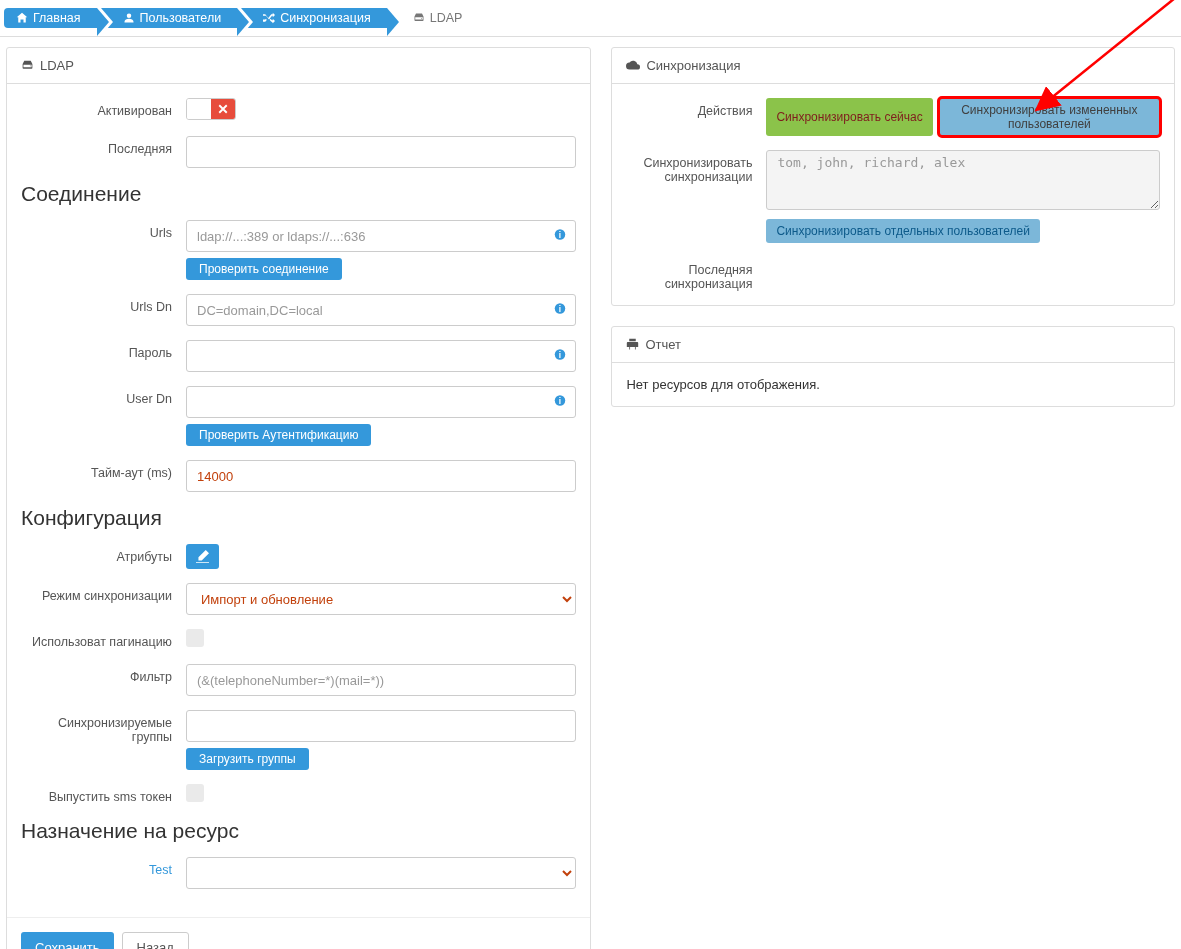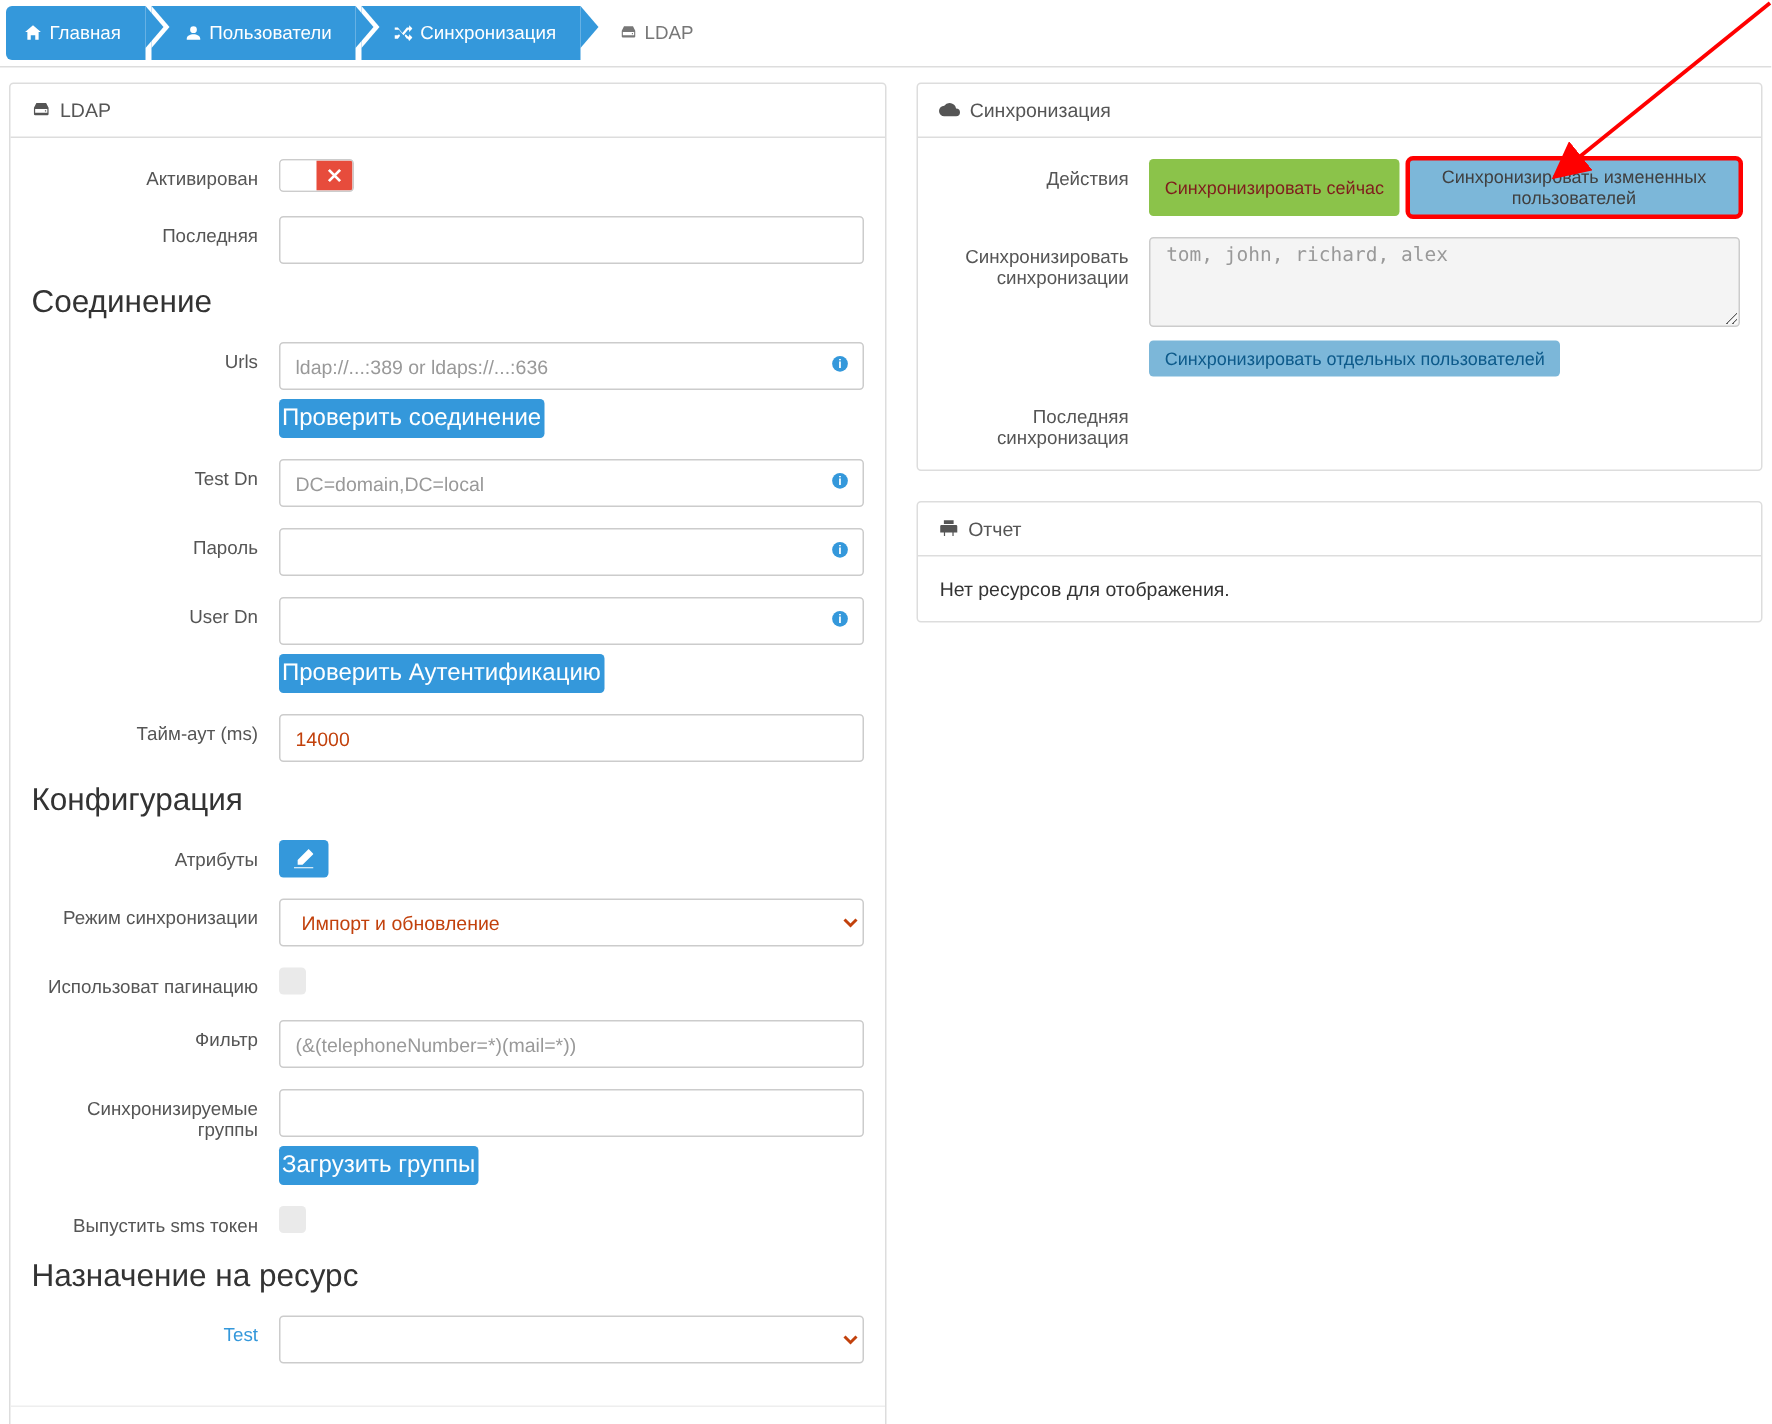--- a/index.html
+++ b/index.html
@@ -1,20 +1,20 @@
 <!DOCTYPE html>
 <html><head>
 <meta charset="utf-8">
 <style>
 * { box-sizing: border-box; margin: 0; padding: 0; }
 body { font-family: "Helvetica Neue", Helvetica, Arial, sans-serif; font-size: 13px; color: #333; background: #fff; }
 
 
 .breadcrumb { display: flex; align-items: center; padding: 4px 4px; border-bottom: 1px solid #ddd; background: #fff; }
-.bc-item { position: relative; display: inline-flex; align-items: center; height: 36px; padding: 0 16px 0 22px; color: #fff; background: #3498db; margin-right: 4px; font-size: 12.5px; }
+.bc-item { position: relative; display: inline-flex; align-items: center; height: 20px; padding: 0 16px 0 22px; color: #fff; background: #3498db; margin-right: 4px; font-size: 12.5px; }
 .bc-item:first-child { padding-left: 12px; border-radius: 4px 0 0 4px; }
 .bc-item::after { content: ""; position: absolute; right: -12px; top: 0; width: 0; height: 0; border-top: 14px solid transparent; border-bottom: 14px solid transparent; border-left: 12px solid #3498db; z-index: 2; }
 .bc-item::before { content: ""; position: absolute; left: 0; top: 0; width: 0; height: 0; border-top: 14px solid transparent; border-bottom: 14px solid transparent; border-left: 12px solid #fff; z-index: 1; }
 .bc-item:first-child::before { display:none; }
 .bc-last { display: inline-flex; align-items: center; height: 28px; padding: 0 14px 0 22px; color: #777; font-size: 12.5px;}
 .bc-last svg, .bc-item svg { margin-right: 5px; }
 
 
 .wrap { display: flex; gap: 20px; padding: 10px 6px 30px; align-items: flex-start; }
 .left { width: 590px; }
@@ -37,21 +37,21 @@
 textarea.form-control { height: 60px; resize: both; }
 
 .input-group { position: relative; }
 .input-group .info-icon { position: absolute; right: 10px; top: 50%; transform: translateY(-50%); color: #3498db; }
 
 .btn { display: inline-flex; align-items: center; padding: 5px 10px; border: none; border-radius: 3px; font-size: 12px; cursor: pointer; }
 .btn-primary { background: #3498db; color: #fff; }
 .btn-success { background: #8bc34a; color: #fff; }
 .btn-info { background: #7cb7d9; color: #fff; }
 .btn-icon { padding: 6px 10px; }
-.btn-sm { font-size: 16px; padding: 4px 2px;}
+.btn-sm { font-size: 12px; padding: 4px 13px;}
 
 .sub-btn-row { margin-top: 6px; }
 
 .toggle { display:inline-flex; width: 50px; height: 22px; border-radius:3px; overflow:hidden; border:1px solid #ccc; }
 .toggle .half { flex:1; display:flex; align-items:center; justify-content:center;}
 .toggle .off { background: #fff; }
 .toggle .on { background: #e74c3c; color:#fff; }
 
 .checkbox-blank { width: 18px; height: 18px; border-radius: 3px; background: #eaeaea; display:inline-block; }
 
@@ -138,21 +138,21 @@
                     <circle cx="8" cy="8" r="7"></circle>
                     <text x="8" y="12" text-anchor="middle" fill="#fff" font-size="11" font-weight="bold">i</text>
                   </svg>
               </span>
             </div>
             <div class="sub-btn-row"><button class="btn btn-primary btn-sm">Проверить соединение</button></div>
           </div>
         </div>
 
         <div class="form-group">
-          <div class="label">Test Dn</div>
+          <div class="label">Urls Dn</div>
           <div class="control">
             <div class="input-group">
               <input class="form-control" placeholder="DC=domain,DC=local" style="">
               <span class="info-icon"><svg width="12" height="12" viewBox="0 0 16 16" fill="#3498db">
                     <circle cx="8" cy="8" r="7"></circle>
                     <text x="8" y="12" text-anchor="middle" fill="#fff" font-size="11" font-weight="bold">i</text>
                   </svg></span>
             </div>
           </div>
         </div>

